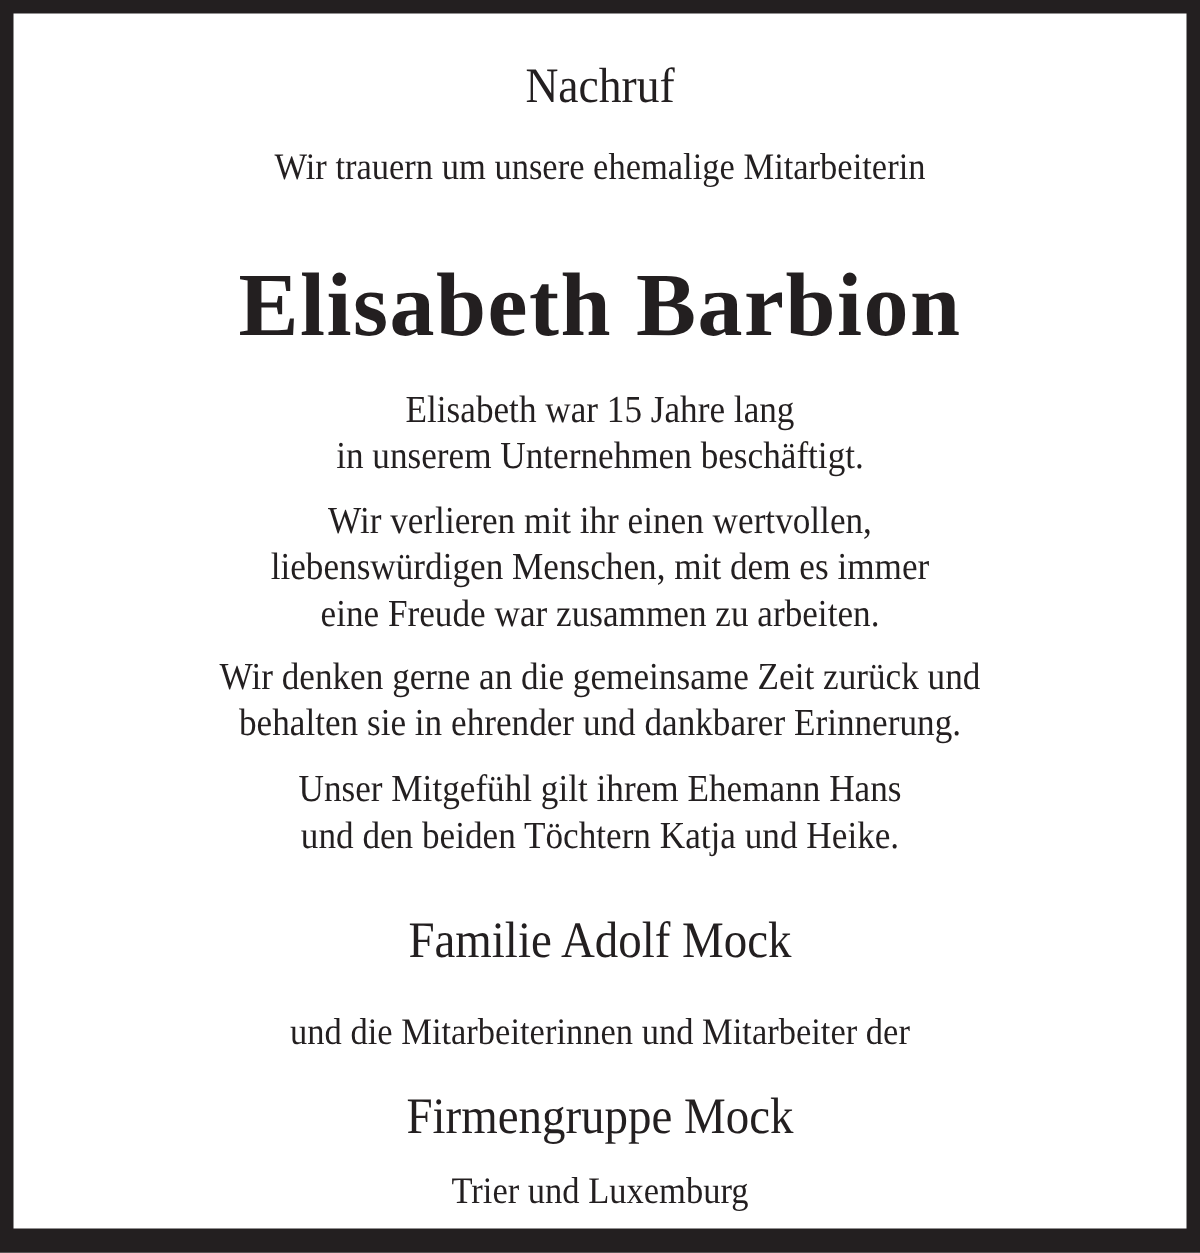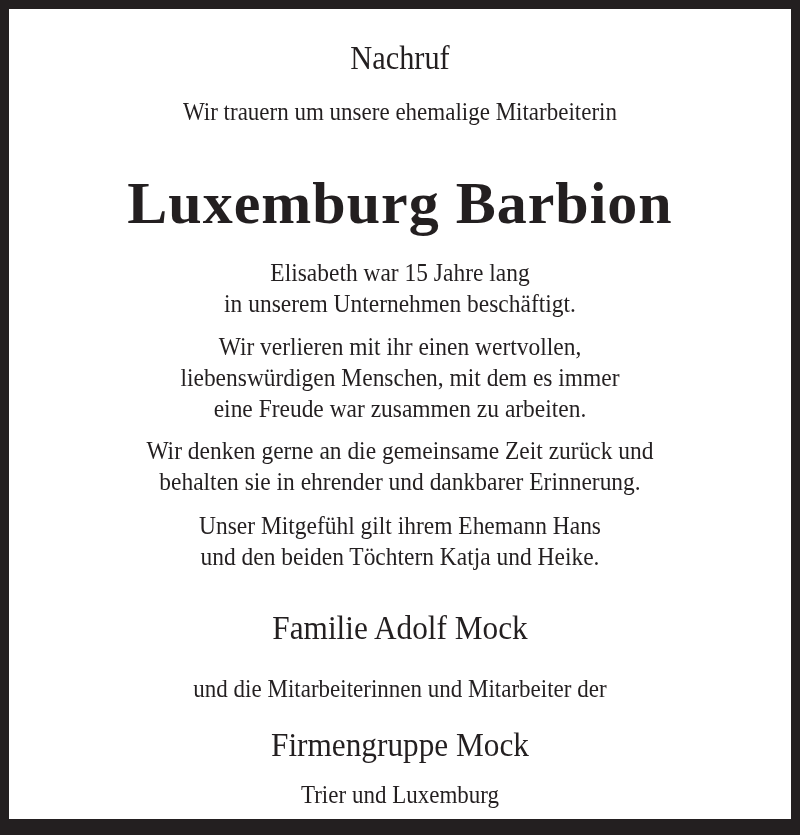--- a/index.html
+++ b/index.html
@@ -45,21 +45,21 @@
     .location { top: 772px; font-size: 25px; }
     .p span { display: block; }
     .narrow { transform: scaleX(0.92); }
   </style>
 </head>
 <body>
 
 <div class="frame">
   <div class="line title narrow">Nachruf</div>
   <div class="line intro narrow">Wir trauern um unsere ehemalige Mitarbeiterin</div>
-  <div class="line name">Luxemburg Barbion</div>
+  <div class="line name">Elisabeth Barbion</div>
 
   <div class="line p p1 narrow">
     <span>Elisabeth war 15 Jahre lang</span>
     <span>in unserem Unternehmen beschäftigt.</span>
   </div>
   <div class="line p p2 narrow">
     <span>Wir verlieren mit ihr einen wertvollen,</span>
     <span>liebenswürdigen Menschen, mit dem es immer</span>
     <span>eine Freude war zusammen zu arbeiten.</span>
   </div>

